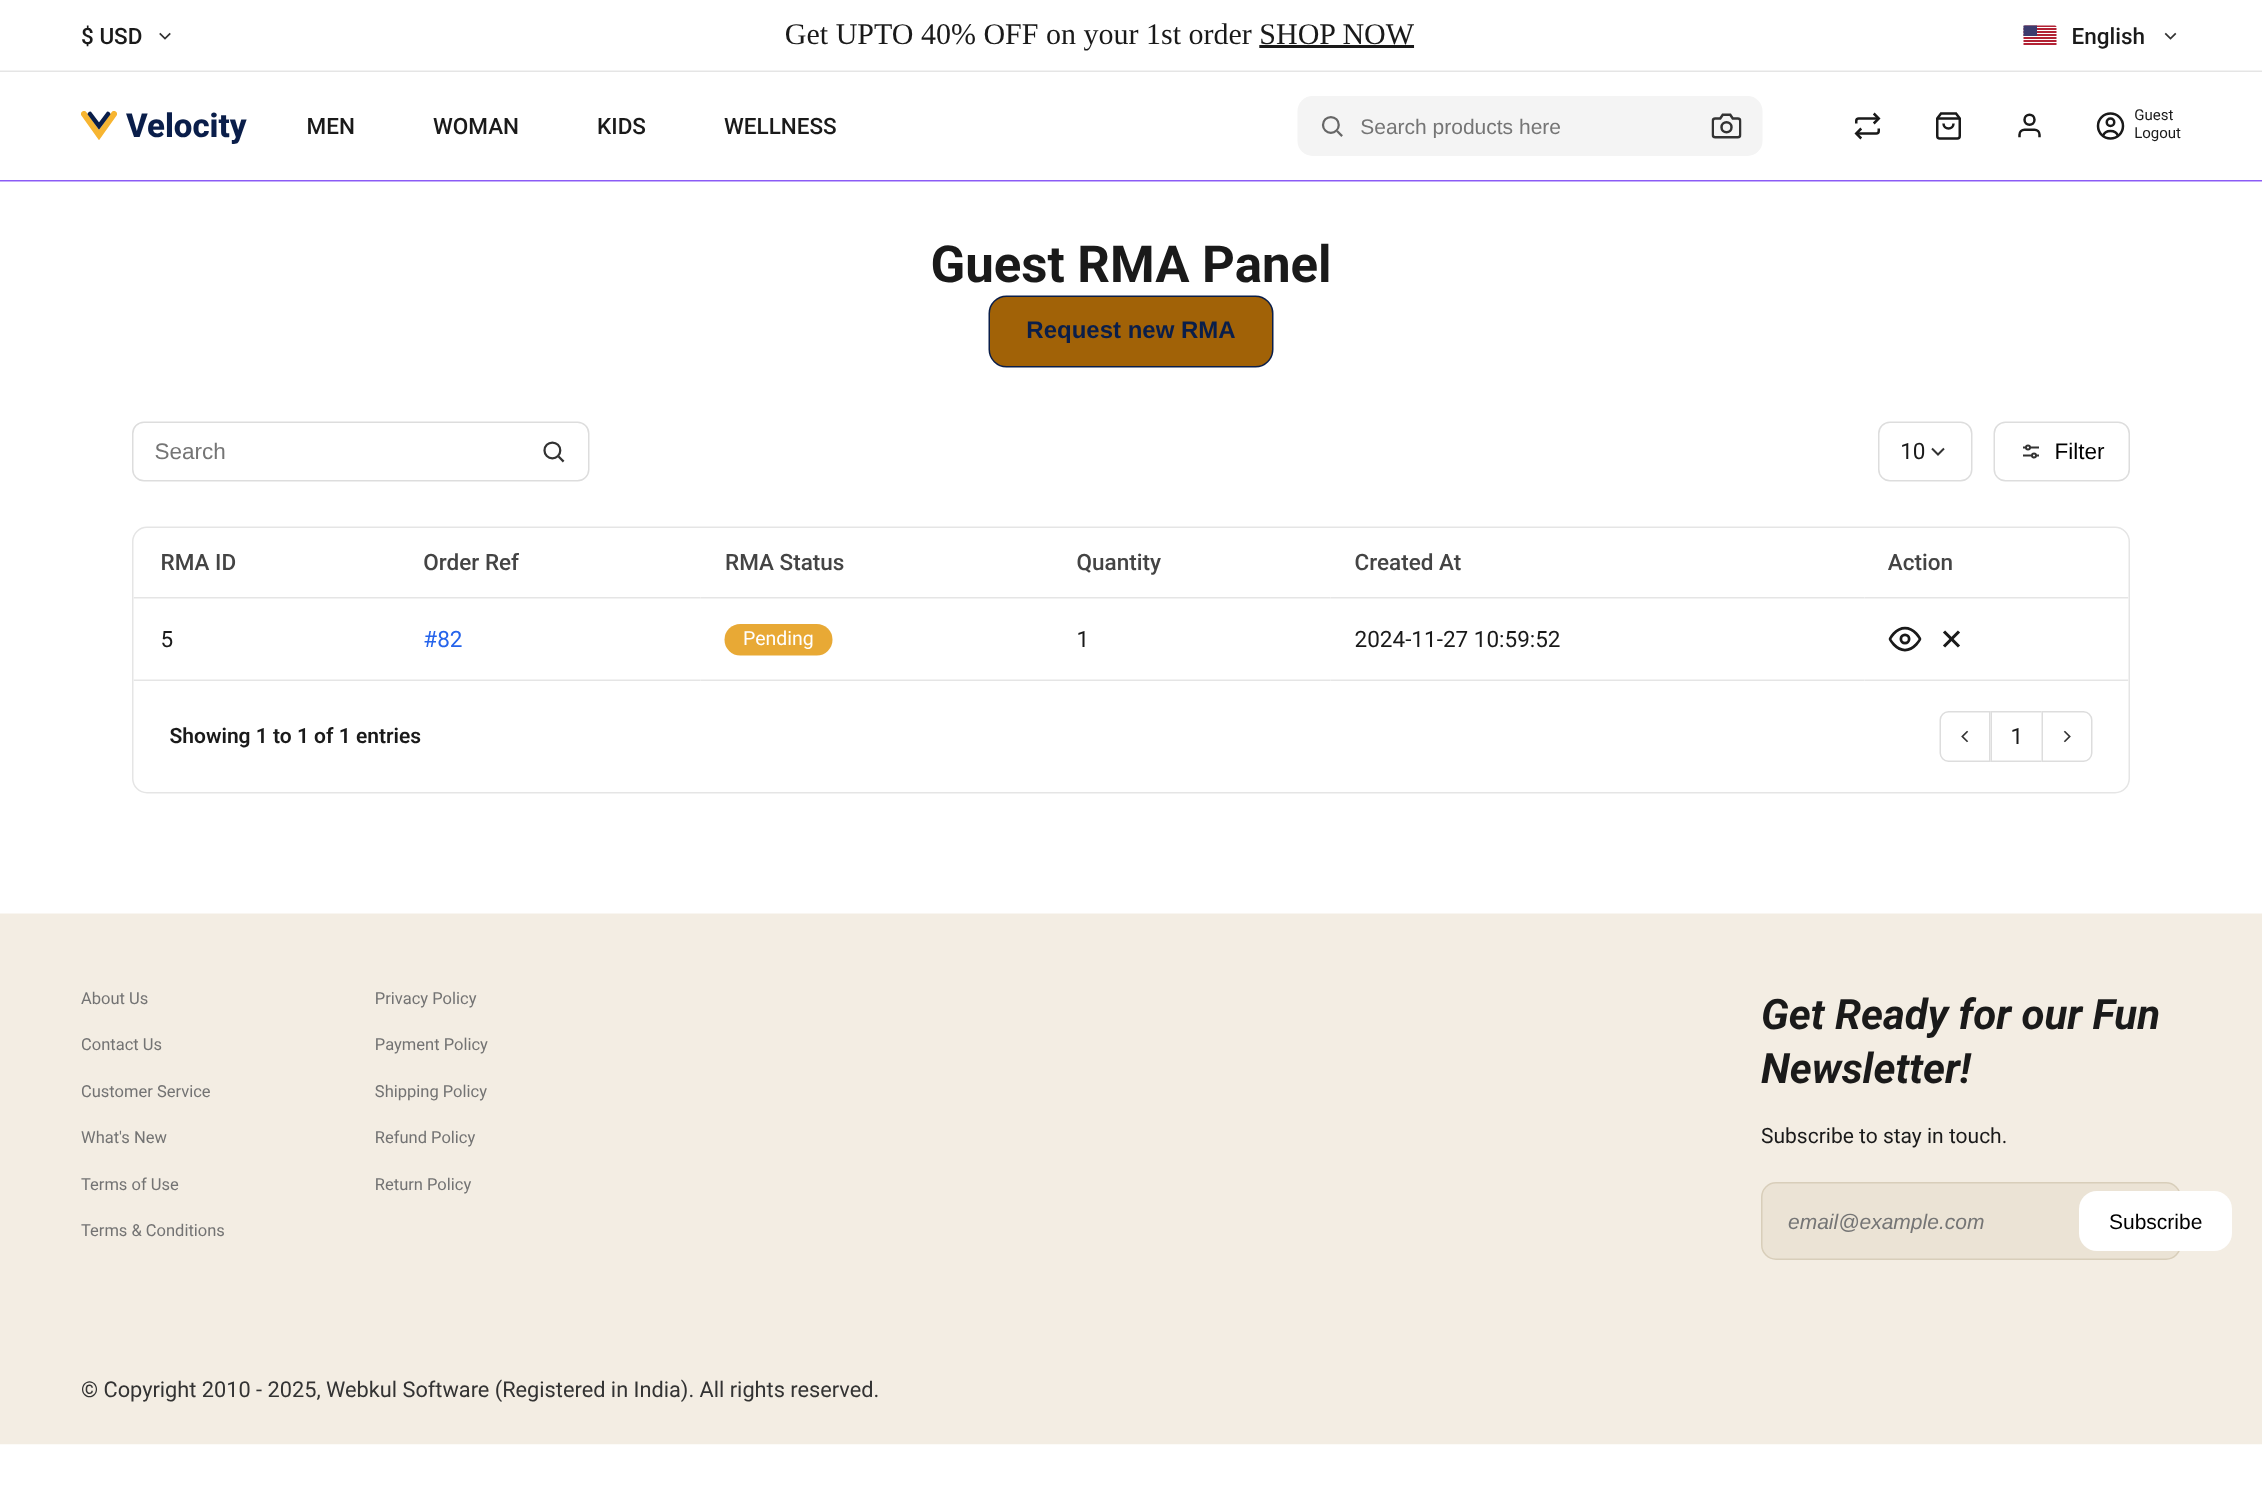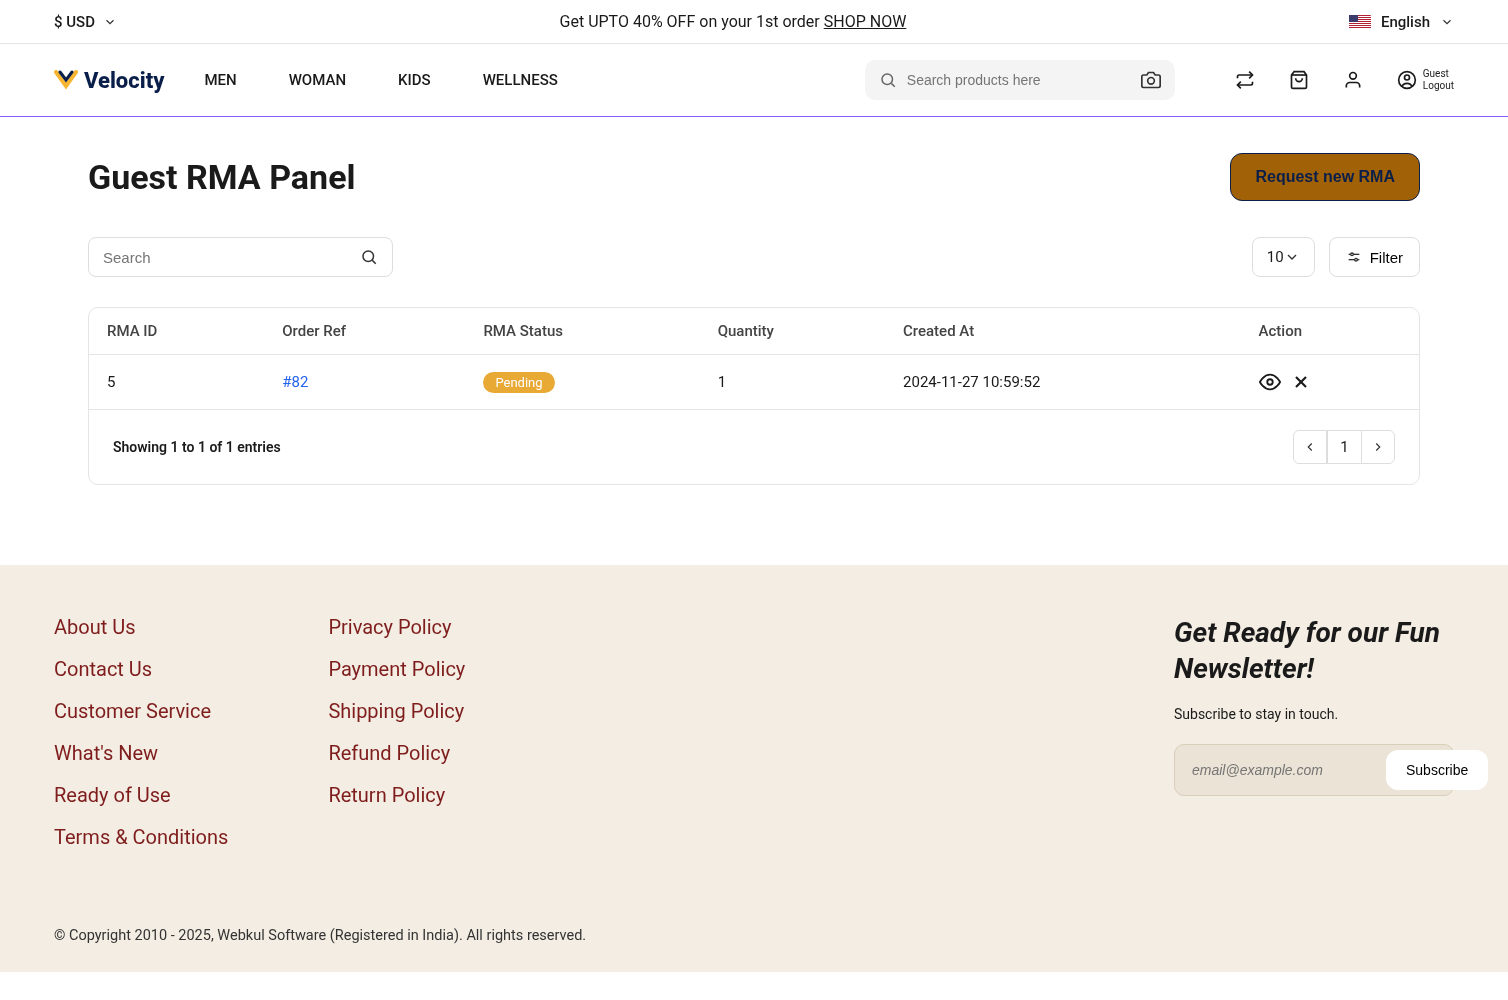--- a/index.html
+++ b/index.html
@@ -1,21 +1,21 @@
 <!DOCTYPE html>
 <html><head>
   <meta charset="utf-8">
   <style>
     * { margin: 0; padding: 0; box-sizing: border-box; }
     body { font-family: -apple-system, BlinkMacSystemFont, 'Segoe UI', Roboto, Arial, sans-serif; color: #1a1a1a; width: 1508px; background: #fff; }
     
     
     .topbar { display: flex; align-items: center; justify-content: space-between; padding: 12px 54px; border-bottom: 1px solid #e5e5e5; font-size: 15px; }
     .topbar-left { display: flex; align-items: center; gap: 8px; cursor: pointer; font-weight: 500; }
-    .topbar-center { text-align: center; font-size: 16px; }
+    .topbar-center { text-align: center; font-size: 20px; font-family: Liberation Serif, serif; }
     .topbar-center .shopnow { text-decoration: underline; }
     .topbar-right { display: flex; align-items: center; gap: 10px; cursor: pointer; font-weight: 500; }
     .flag { display: inline-block; width: 22px; height: 14px; background: linear-gradient(to bottom, #b22234 0%, #b22234 7%, #fff 7%, #fff 14%, #b22234 14%, #b22234 21%, #fff 21%, #fff 28%, #b22234 28%, #b22234 35%, #fff 35%, #fff 42%, #b22234 42%, #b22234 49%, #fff 49%, #fff 56%, #b22234 56%, #b22234 63%, #fff 63%, #fff 70%, #b22234 70%, #b22234 77%, #fff 77%, #fff 84%, #b22234 84%, #b22234 91%, #fff 91%, #fff 100%); position: relative; border-radius: 1px; }
     .flag::before { content: ''; position: absolute; top: 0; left: 0; width: 9px; height: 7px; background: #3c3b6e; }
     
     
     .header { display: flex; align-items: center; padding: 16px 54px; border-bottom: 1px solid #8b5cf6; gap: 40px; }
     .logo { display: flex; align-items: center; gap: 6px; font-size: 22px; font-weight: 800; color: #0a1e4a; }
     .logo-mark { width: 24px; height: 20px; position: relative; }
     .logo-mark svg { width: 100%; height: 100%; }
@@ -23,21 +23,21 @@
     .nav-item { font-size: 15px; font-weight: 500; cursor: pointer; color: #1a1a1a; }
     .search-box { flex: 1; max-width: 310px; margin-left: auto; background: #f4f4f4; border-radius: 10px; display: flex; align-items: center; padding: 10px 14px; gap: 10px; }
     .search-box input { flex: 1; border: none; background: transparent; outline: none; font-size: 14px; color: #666; }
     .header-icons { display: flex; gap: 34px; align-items: center; margin-left: 20px; }
     .header-icon { cursor: pointer; display: flex; align-items: center; }
     .guest-block { display: flex; align-items: center; gap: 6px; cursor: pointer; }
     .guest-text { font-size: 10px; line-height: 1.2; }
     
     
     .main { padding: 36px 88px 50px; }
-    .page-head { display: flex; justify-content: space-between; align-items: center; margin-bottom: 36px; }
+    .page-head { display: flex; justify-content: space-between; align-items: center; margin-bottom: 36px; flex-direction: column; }
     .page-title { font-size: 34px; font-weight: 700; color: #1a1a1a; }
     .btn-outline { border: 1.5px solid #0a1e4a; color: #0a1e4a; background: #a16207; padding: 14px 24px; border-radius: 12px; font-size: 16px; font-weight: 600; cursor: pointer; }
     
     .controls { display: flex; gap: 12px; margin-bottom: 30px; align-items: center; }
     .search-field { width: 305px; border: 1px solid #ddd; border-radius: 8px; padding: 10px 14px; display: flex; align-items: center; gap: 10px; }
     .search-field input { flex: 1; border: none; outline: none; font-size: 15px; color: #666; }
     .controls-right { margin-left: auto; display: flex; gap: 14px; }
     .select-box { border: 1px solid #ddd; border-radius: 8px; padding: 10px 14px; display: flex; align-items: center; cursor: pointer; font-size: 15px; }
     .filter-btn { border: 1px solid #ddd; border-radius: 8px; padding: 10px 16px; display: flex; align-items: center; gap: 8px; cursor: pointer; font-size: 15px; background: #fff; }
     
@@ -60,21 +60,21 @@
     .pager-btn:first-child { border-radius: 6px 0 0 6px; }
     .pager-btn:last-child { border-radius: 0 6px 6px 0; }
     .pager-btn.mid { border-left: none; border-right: none; }
     .pager-btn:nth-child(2) { border-left: 1px solid #ddd; }
     .pager-btn:nth-child(3) { border-left: 1px solid #ddd; }
     
     
     .footer { background: #f3ede3; padding: 50px 54px 0; margin-top: 30px; }
     .footer-cols { display: flex; gap: 100px; }
     .footer-col { display: flex; flex-direction: column; gap: 18px; }
-    .footer-col a { color: #7f1d1d; text-decoration: none; font-size: 20px; cursor: pointer; }
+    .footer-col a { color: #737373; text-decoration: none; font-size: 11px; cursor: pointer; }
     .newsletter { margin-left: auto; max-width: 280px; }
     .newsletter-title { font-size: 28px; font-style: italic; font-weight: 700; line-height: 1.3; margin-bottom: 18px; color: #1a1a1a; }
     .newsletter-sub { font-size: 14px; margin-bottom: 22px; }
     .newsletter-form { display: flex; background: #ebe3d5; border: 1px solid #d8ceba; border-radius: 10px; padding: 5px; align-items: center; }
     .newsletter-form input { flex: 1; border: none; background: transparent; outline: none; padding: 10px 12px; font-size: 14px; font-style: italic; color: #888; }
     .newsletter-form button { background: #fff; border: none; padding: 12px 20px; border-radius: 12px; font-size: 14px; font-weight: 500; cursor: pointer; }
     .copyright { padding: 28px 0; font-size: 14.5px; color: #333; margin-top: 50px; }
     
     svg { display: block; }
   </style>
@@ -253,21 +253,21 @@
   </div>
 </div>
 
 <div class="footer">
   <div class="footer-cols">
     <div class="footer-col">
       <a>About Us</a>
       <a>Contact Us</a>
       <a>Customer Service</a>
       <a>What's New</a>
-      <a>Ready of Use</a>
+      <a>Terms of Use</a>
       <a>Terms &amp; Conditions</a>
     </div>
     <div class="footer-col">
       <a>Privacy Policy</a>
       <a>Payment Policy</a>
       <a>Shipping Policy</a>
       <a>Refund Policy</a>
       <a>Return Policy</a>
     </div>
     <div class="newsletter">

